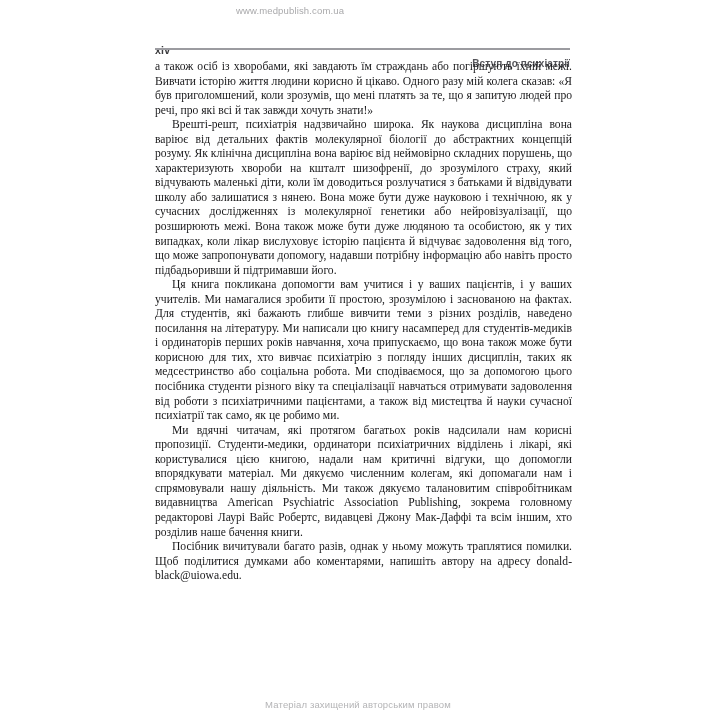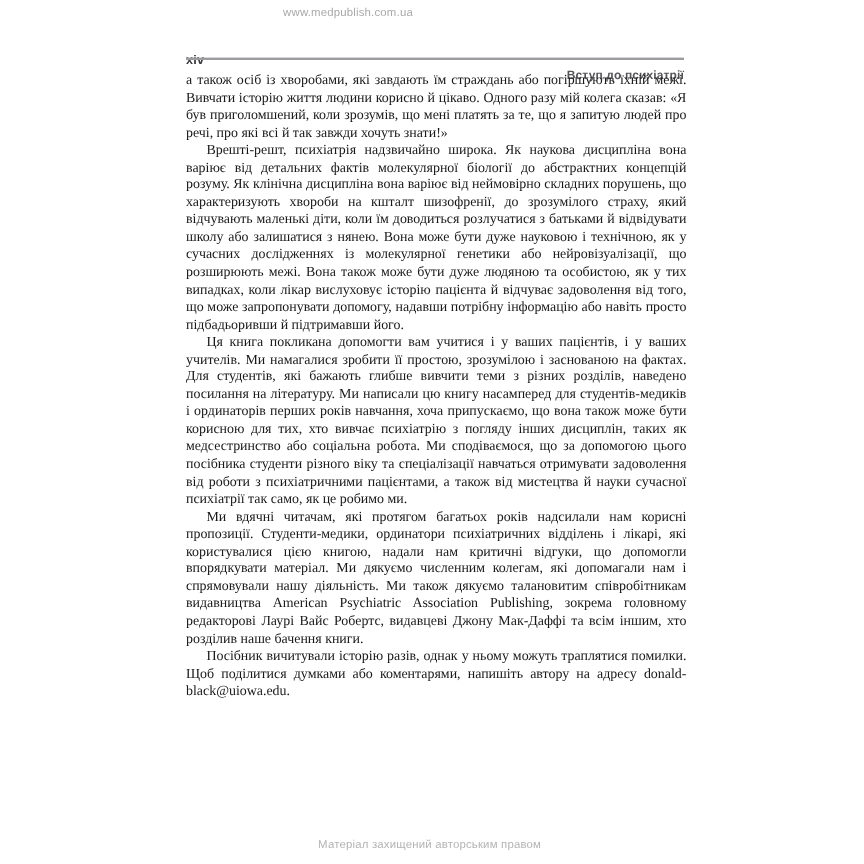--- a/index.html
+++ b/index.html
@@ -110,16 +110,16 @@
   <span class="folio">xiv</span>
   <span class="book-title">Вступ до психіатрії</span>
 </div>
 <div class="head-rule"></div>
 
 <div class="text-block">
   <p class="no-indent">а також осіб із хворобами, які завдають їм страждань або погіршують їхній межі. Вивчати історію життя людини корисно й цікаво. Одного разу мій колега сказав: «Я був приголомшений, коли зрозумів, що мені платять за те, що я запитую людей про речі, про які всі й так завжди хочуть знати!»</p>
   <p>Врешті-решт, психіатрія надзвичайно широка. Як наукова дисципліна вона варіює від детальних фактів молекулярної біології до абстрактних концепцій розуму. Як клінічна дисципліна вона варіює від неймовірно складних порушень, що характеризують хвороби на кшталт шизофренії, до зрозумілого страху, який відчувають маленькі діти, коли їм доводиться розлучатися з батьками й відвідувати школу або залишатися з нянею. Вона може бути дуже науковою і технічною, як у сучасних дослідженнях із молекулярної генетики або нейровізуалізації, що розширюють межі. Вона також може бути дуже людяною та особистою, як у тих випадках, коли лікар вислуховує історію пацієнта й відчуває задоволення від того, що може запропонувати допомогу, надавши потрібну інформацію або навіть просто підбадьоривши й підтримавши його.</p>
   <p>Ця книга покликана допомогти вам учитися і у ваших пацієнтів, і у ваших учителів. Ми намагалися зробити її простою, зрозумілою і заснованою на фактах. Для студентів, які бажають глибше вивчити теми з різних розділів, наведено посилання на літературу. Ми написали цю книгу насамперед для студентів-медиків і ординаторів перших років навчання, хоча припускаємо, що вона також може бути корисною для тих, хто вивчає психіатрію з погляду інших дисциплін, таких як медсестринство або соціальна робота. Ми сподіваємося, що за допомогою цього посібника студенти різного віку та спеціалізації навчаться отримувати задоволення від роботи з психіатричними пацієнтами, а також від мистецтва й науки сучасної психіатрії так само, як це робимо ми.</p>
   <p>Ми вдячні читачам, які протягом багатьох років надсилали нам корисні пропозиції. Студенти-медики, ординатори психіатричних відділень і лікарі, які користувалися цією книгою, надали нам критичні відгуки, що допомогли впорядкувати матеріал. Ми дякуємо численним колегам, які допомагали нам і спрямовували нашу діяльність. Ми також дякуємо талановитим співробітникам видавництва American Psychiatric Association Publishing, зокрема головному редакторові Лаурі Вайс Робертс, видавцеві Джону Мак-Даффі та всім іншим, хто розділив наше бачення книги.</p>
-  <p>Посібник вичитували історію разів, однак у ньому можуть траплятися помилки. Щоб поділитися думками або коментарями, напишіть автору на адресу donald-black@uiowa.edu.</p>
+  <p>Посібник вичитували багато разів, однак у ньому можуть траплятися помилки. Щоб поділитися думками або коментарями, напишіть автору на адресу donald-black@uiowa.edu.</p>
 </div>
 
 <div class="watermark-bottom">Матеріал захищений авторським правом</div>
 
 </body></html>

